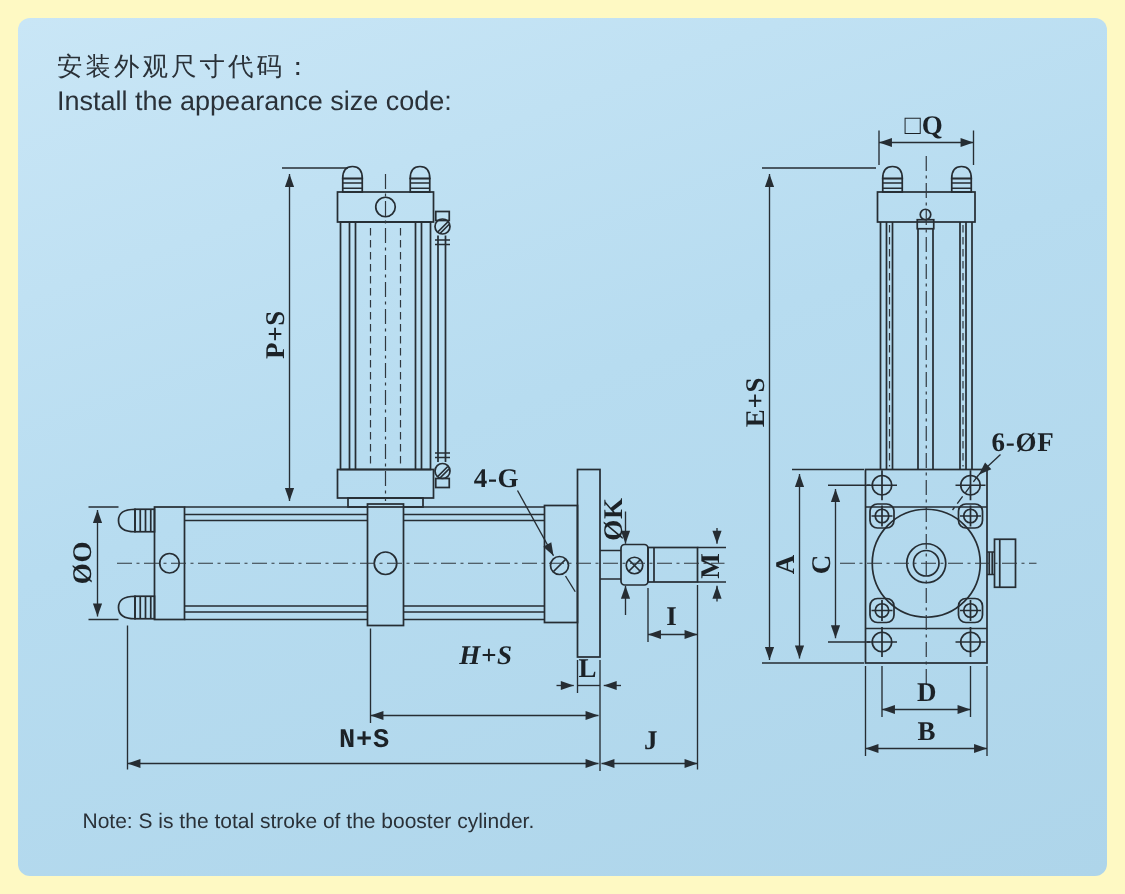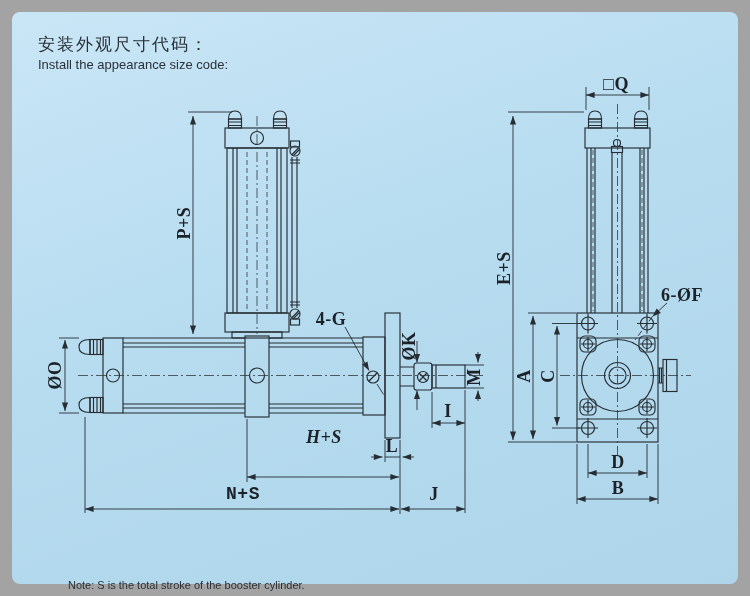--- a/index.html
+++ b/index.html
@@ -1,24 +1,24 @@
 <!DOCTYPE html>
 <html><head>
 <meta charset="utf-8">
 <style>
   html,body { margin:0; padding:0; background:#ffffff; }
-  .page { position:relative; width:750px; height:596px; background:#a3a3a3; overflow:hidden;
+  .page { position:relative; width:750px; height:596px; background:#fef9c3; overflow:hidden;
           font-family:"Liberation Sans", sans-serif; }
   .panel { position:absolute; left:12px; top:12px; width:726px; height:572px; border-radius:8px;
            background:linear-gradient(160deg,#c9e6f6 0%,#b7dcf0 45%,#aed5ea 100%); }
   .txt { position:absolute; color:#2a3138; white-space:nowrap; }
   .title-cn { left:38px; top:33px; font-size:17px; letter-spacing:2px; }
-  .title-en { left:38px; top:57px; font-size:13px; }
+  .title-en { left:38px; top:57px; font-size:18px; }
   .note-cn  { left:55px; top:522px; font-size:12.5px; letter-spacing:1px; }
-  .note-en  { left:68px; top:539px; font-size:11px;margin-top:40px; }
+  .note-en  { left:55px; top:539px; font-size:14px; }
   .dim { position:absolute; font-family:"Liberation Serif", serif; font-size:18px; font-weight:600;
          color:#1c2227; transform:translate(-50%,-50%); white-space:nowrap; letter-spacing:0.5px; }
   .dim.rot { transform:translate(-50%,-50%) rotate(-90deg); }
   svg.draw { position:absolute; left:0; top:0; }
   svg .outline { stroke:#262d33; stroke-width:1.15; fill:none; }
   svg .dimln   { stroke:#262d33; stroke-width:0.9;  fill:none; }
   svg .cline   { stroke:#30383f; stroke-width:0.8; fill:none; stroke-dasharray:10 3 2 3; }
   svg .hline   { stroke:#30383f; stroke-width:0.8; fill:none; stroke-dasharray:5 3; }
   svg .lead-dash { stroke:#262d33; stroke-width:0.9; fill:none; stroke-dasharray:6 3; }
 </style>

